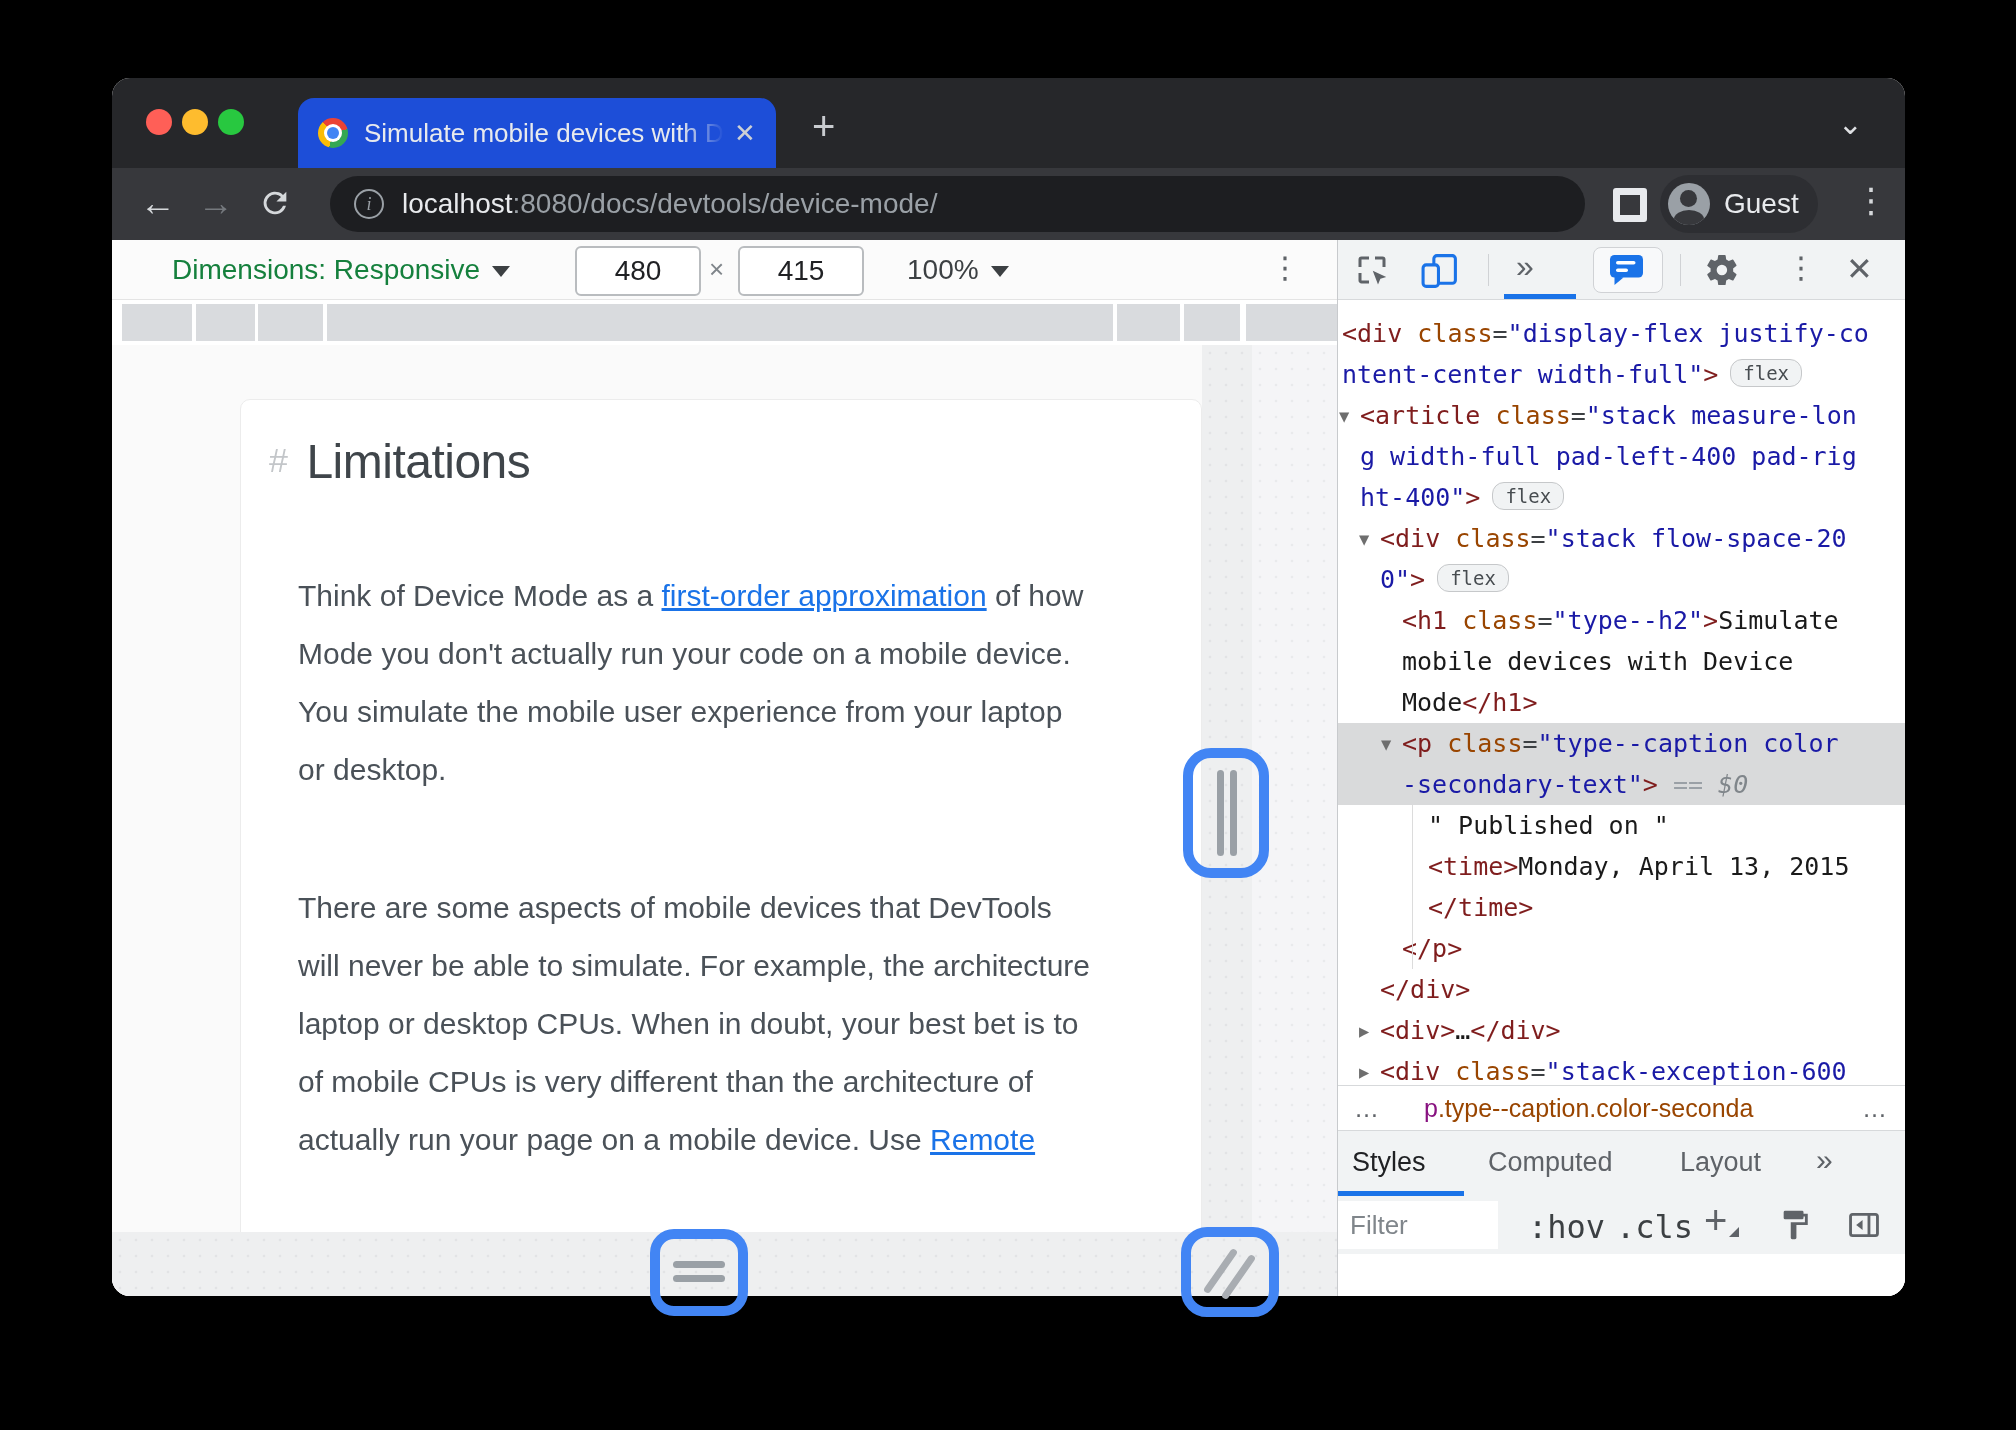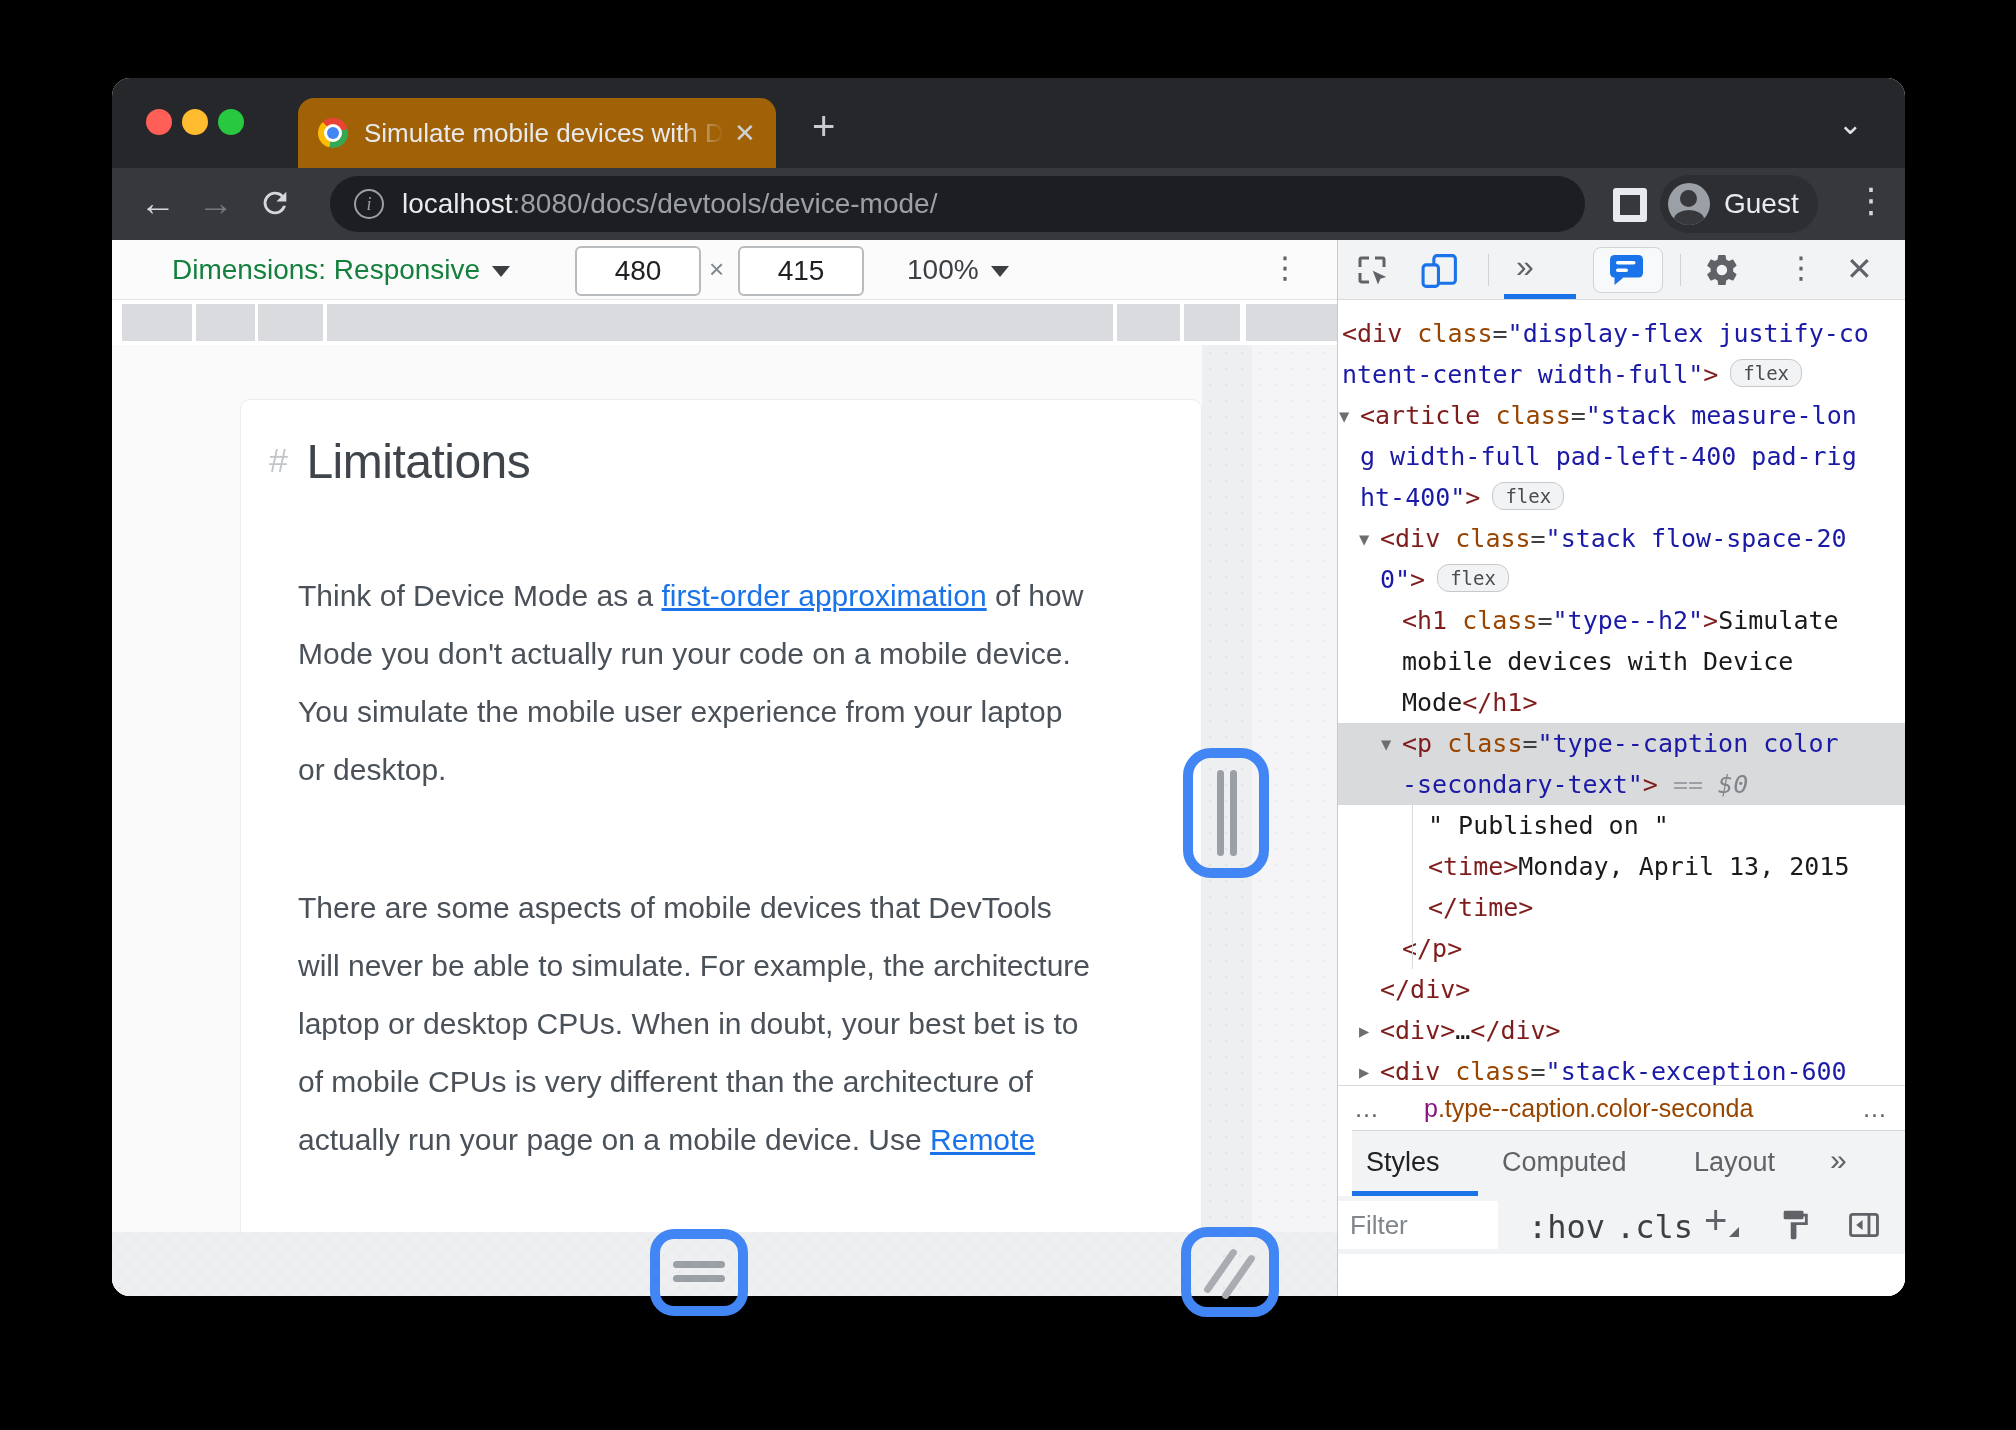--- a/index.html
+++ b/index.html
@@ -5,21 +5,21 @@
   html,body{margin:0;padding:0;background:#000;}
   .canvas{position:relative;width:2016px;height:1430px;background:#000;overflow:hidden;
           font-family:"Liberation Sans",sans-serif;}
   
   .window{position:absolute;left:112px;top:78px;width:1793px;height:1218px;border-radius:18px;
           overflow:hidden;background:#fff;}
   
   .titlebar{position:absolute;left:0;top:0;width:100%;height:90px;background:#26272a;}
   .tl{position:absolute;top:31px;width:26px;height:26px;border-radius:50%;}
   .tl.r{left:34px;background:#ff5f57;} .tl.y{left:70px;background:#febc2e;} .tl.g{left:106px;background:#28c840;}
-  .tab{position:absolute;left:186px;top:20px;width:478px;height:70px;background:#a16207;
+  .tab{position:absolute;left:186px;top:20px;width:478px;height:70px;background:#1d4ed8;
        border-radius:16px 16px 0 0;display:flex;align-items:center;padding:8px 20px;box-sizing:border-box;}
   .favicon{width:30px;height:30px;border-radius:50%;margin-right:16px;flex:none;position:relative;
            background:conic-gradient(from -45deg,#ea4335 0 120deg,#34a853 0 240deg,#fbbc05 0 360deg);}
   .favicon::before{content:"";position:absolute;left:6px;top:6px;width:18px;height:18px;border-radius:50%;
            background:#fff;}
   .favicon::after{content:"";position:absolute;left:9px;top:9px;width:12px;height:12px;border-radius:50%;
            background:#4285f4;}
   .tab-title{color:#e8eaed;font-size:26px;white-space:nowrap;overflow:hidden;max-width:360px;flex:1;
              -webkit-mask-image:linear-gradient(90deg,#000 88%,transparent);mask-image:linear-gradient(90deg,#000 88%,transparent);}
   .tab-close{color:#cdd0d4;font-size:26px;margin-left:10px;flex:none;}
@@ -101,21 +101,21 @@
   .tk-badge{display:inline-block;margin-left:12px;border:1px solid #c6c8ca;border-radius:12px;background:#f1f3f4;
             color:#474c50;font-family:"DejaVu Sans Mono",monospace;font-size:19px;line-height:26px;padding:0 12px;vertical-align:3px;}
   
   .crumbs{position:absolute;left:0;top:845px;width:100%;height:45px;background:#fff;border-top:1px solid #d7d9db;
           box-sizing:border-box;font-size:25px;line-height:44px;}
   .crumb-more{color:#5f6368;letter-spacing:2px;}
   .cm-l{position:absolute;left:16px;} .cm-r{position:absolute;right:16px;}
   .crumb-sel{position:absolute;left:86px;}
   .crumb-sel .tag{color:#881280;} .crumb-sel .cls{color:#994500;}
   
-  .styletabs{position:absolute;left:14px;top:890px;width:100%;height:66px;background:#f1f3f4;border-top:1px solid #d7d9db;box-sizing:border-box;}
+  .styletabs{position:absolute;left:0;top:890px;width:100%;height:66px;background:#f1f3f4;border-top:1px solid #d7d9db;box-sizing:border-box;}
   .stab{position:absolute;top:16px;font-size:27px;color:#5f6368;}
   .stab.active{color:#202124;}
   .stab-underline{position:absolute;left:0;bottom:0;width:126px;height:5px;background:#1a73e8;}
   .stabs-more{position:absolute;left:478px;top:12px;color:#5f6368;font-size:30px;}
   
   .filterrow{position:absolute;left:0;top:956px;width:100%;height:58px;background:#f1f3f4;}
   .filter-input{position:absolute;left:0;top:5px;width:160px;height:48px;border:none;background:#fff;
                 font-size:26px;padding:0 12px;box-sizing:border-box;color:#202124;font-family:"Liberation Sans",sans-serif;}
   .filter-input::placeholder{color:#80868b;}
   .toggle{position:absolute;top:12px;font-size:32px;color:#3c4043;font-family:"DejaVu Sans Mono",monospace;}

